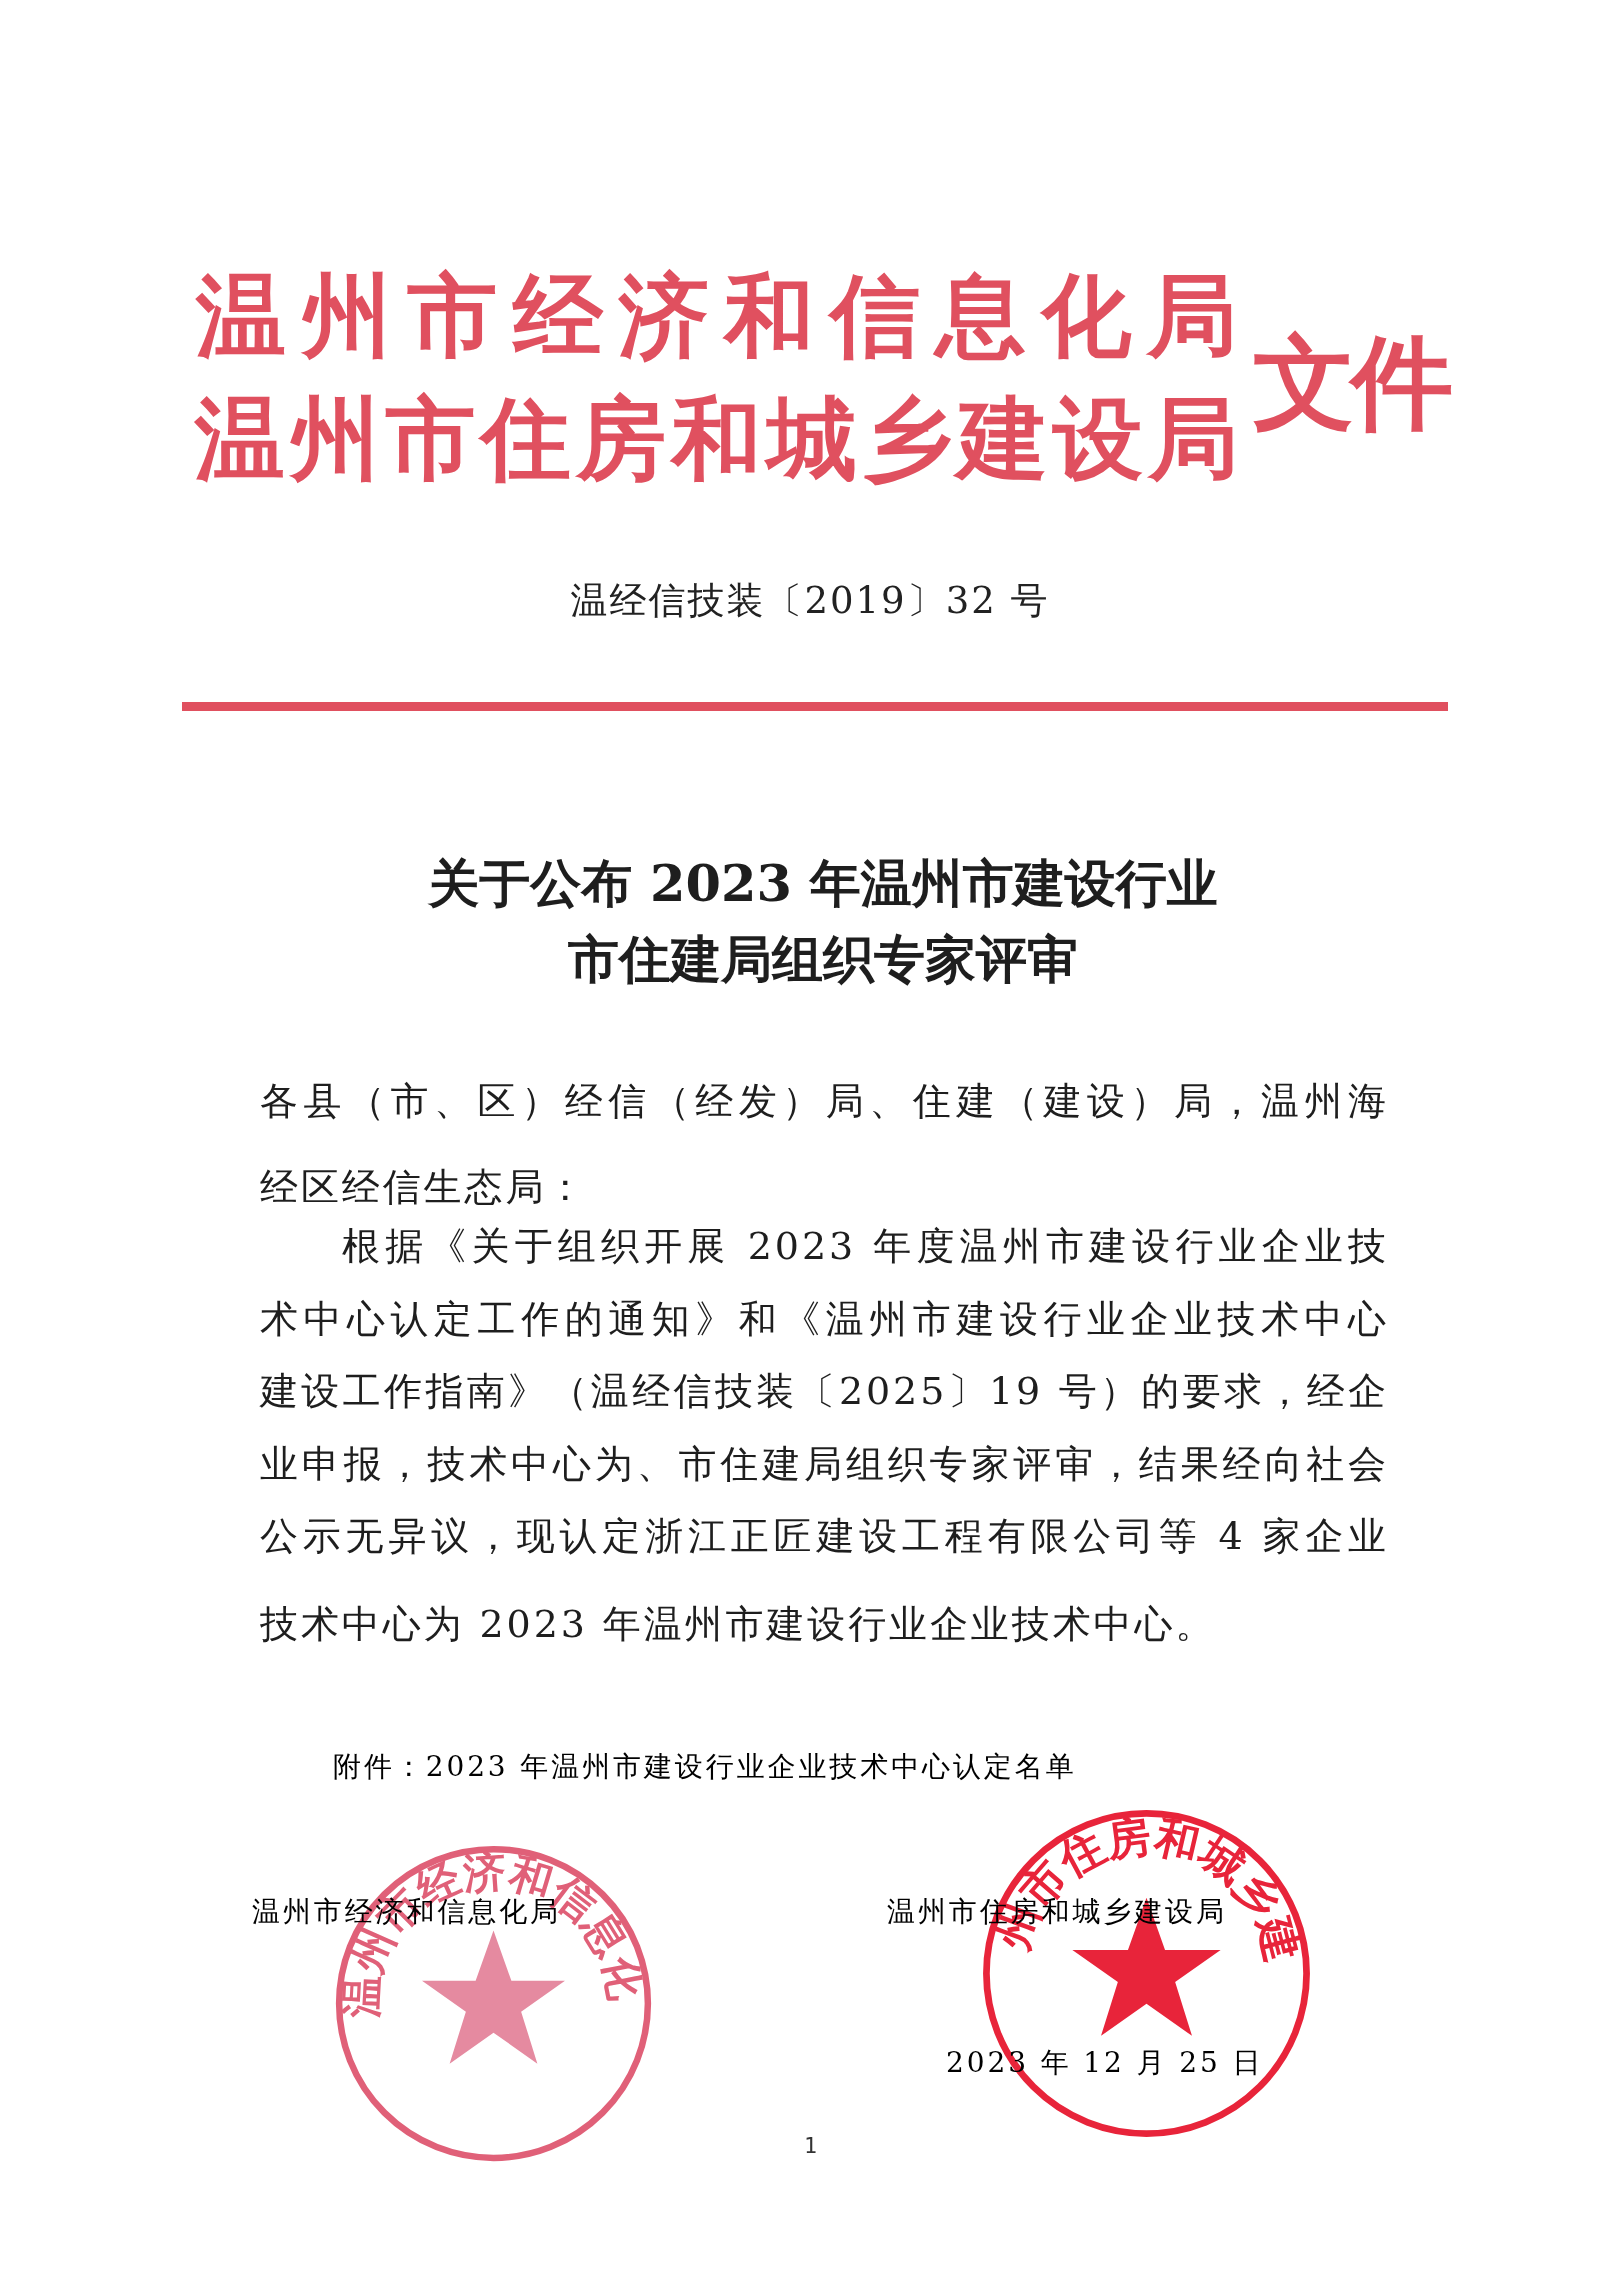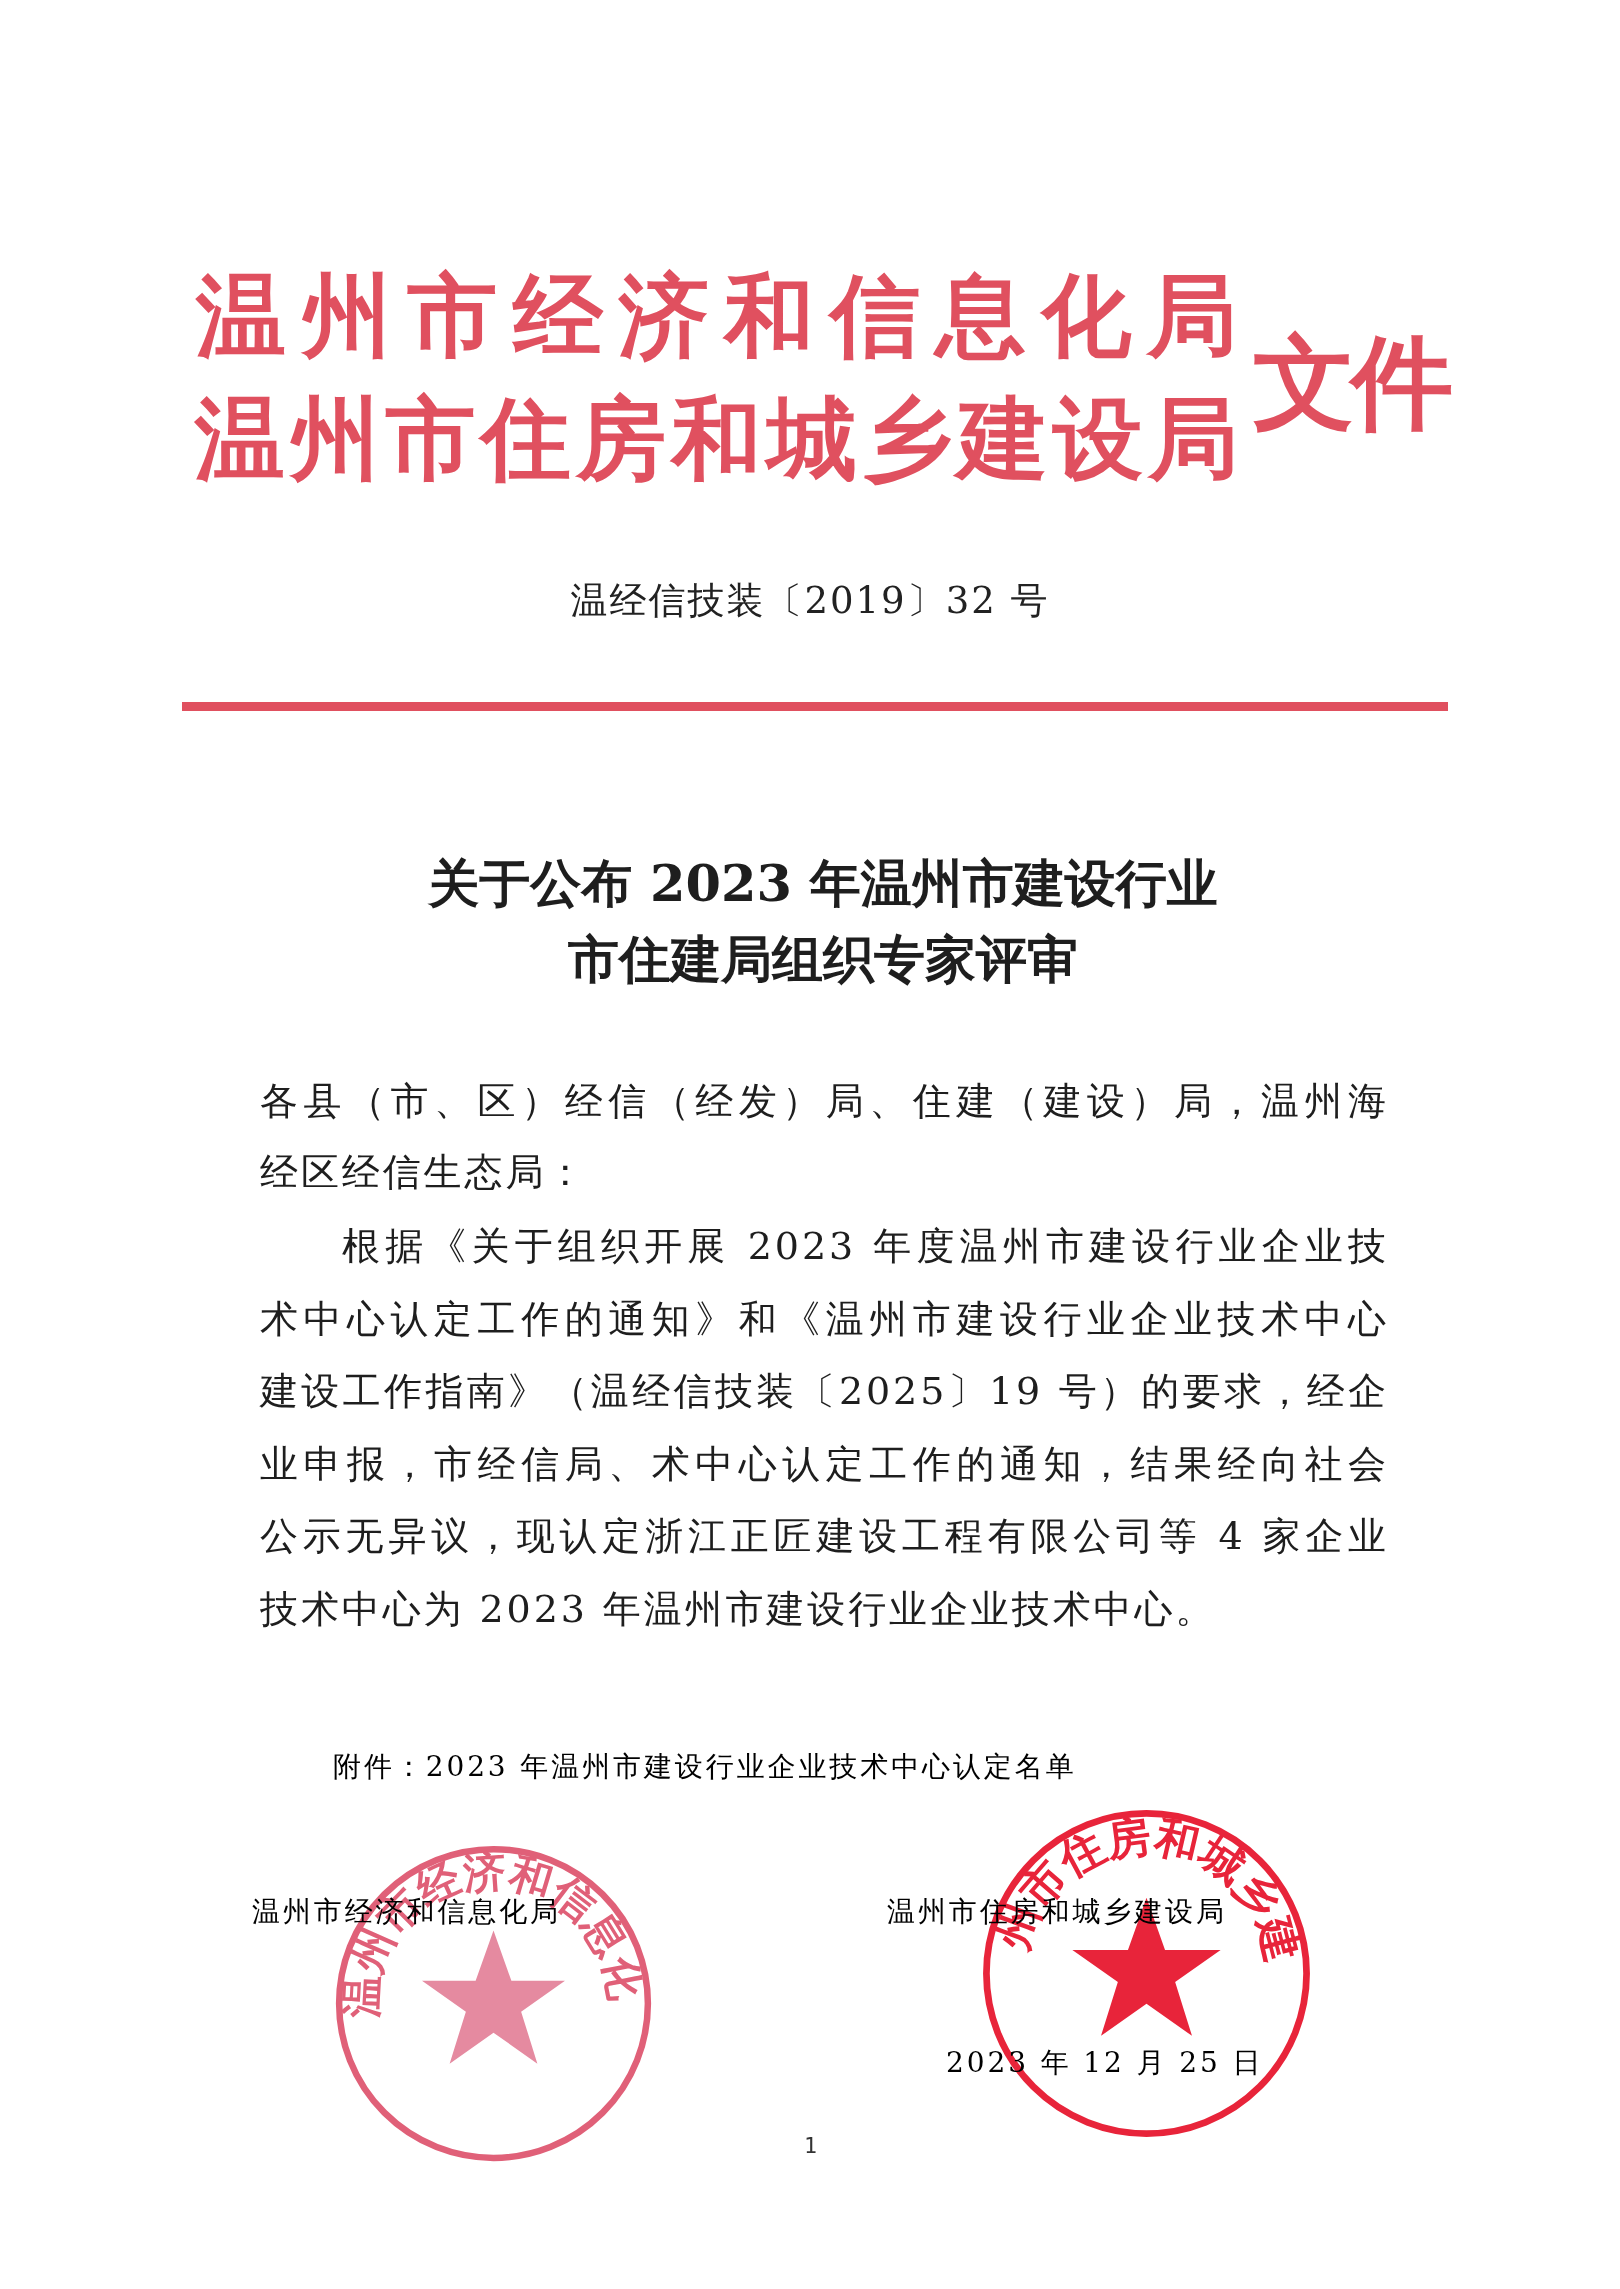--- a/index.html
+++ b/index.html
@@ -20,21 +20,21 @@
 
   .red-rule { position: absolute; left: 182px; width: 1266px; top: 702px; height: 8.8px; background: #e0505f; }
 
   .title { position: absolute; left: 13px; width: 100%; text-align: center; font-weight: bold;
            font-size: 51px; line-height: 76px; color: #1e1e1e; }
   #title1 { top: 845px; }
   #title2 { top: 921px; }
 
   .body-line { position: absolute; left: 260px; width: 1129px; font-size: 38px; line-height: 55px;
                letter-spacing: 2.9px; color: #1e1e1e; white-space: nowrap; text-align: justify; text-align-last: justify; }
-  .body-line.last { text-align-last: left; }
+  .body-line.last { text-align-last: left; margin-top: 15px; }
   .body-line.indent { padding-left: 82px; width: 1047px; }
 
   .sig { position: absolute; font-size: 28px; line-height: 55px; color: #000000; letter-spacing: 2.9px; white-space: nowrap; z-index: 3; }
 
   .seal { position: absolute; border-radius: 50%; z-index: 2; }
   .seal svg { width: 100%; height: 100%; display: block; }
 
   .page-no { position: absolute; left: 804px; top: 2133px; font-size: 21.6px; color: #333;
              font-family: "DejaVu Sans Mono", "Liberation Mono", monospace; }
 </style>
@@ -72,21 +72,21 @@
 <div class="red-rule"></div>
 
 <div class="title" id="title1">关于公布 2023 年温州市建设行业</div>
 <div class="title" id="title2">市住建局组织专家评审</div>
 
 <div class="body-line" style="top:1074px">各县（市、区）经信（经发）局、住建（建设）局，温州海</div>
 <div class="body-line last" style="top:1145px">经区经信生态局：</div>
 <div class="body-line indent" style="top:1219px">根据《关于组织开展 2023 年度温州市建设行业企业技</div>
 <div class="body-line" style="top:1292px">术中心认定工作的通知》和《温州市建设行业企业技术中心</div>
 <div class="body-line" style="top:1364px">建设工作指南》（温经信技装〔2025〕19 号）的要求，经企</div>
-<div class="body-line" style="top:1437px">业申报，市经信局、术中心认定工作的通知，结果经向社会</div>
+<div class="body-line" style="top:1437px">业申报，技术中心为、市住建局组织专家评审，结果经向社会</div>
 <div class="body-line" style="top:1509px">公示无异议，现认定浙江正匠建设工程有限公司等 4 家企业</div>
 <div class="body-line last" style="top:1582px">技术中心为 2023 年温州市建设行业企业技术中心。</div>
 
 <div class="sig" style="left:333px; top:1739px">附件：2023 年温州市建设行业企业技术中心认定名单</div>
 
 <div class="seal" style="left:331px; top:1841px; width:325px; height:325px;">
   <svg viewBox="0 0 200 200">
     <defs>
         <path id="arcL" d="M 100 100 m -72 0 a 72 72 0 1 1 144 0"></path>
       </defs>

